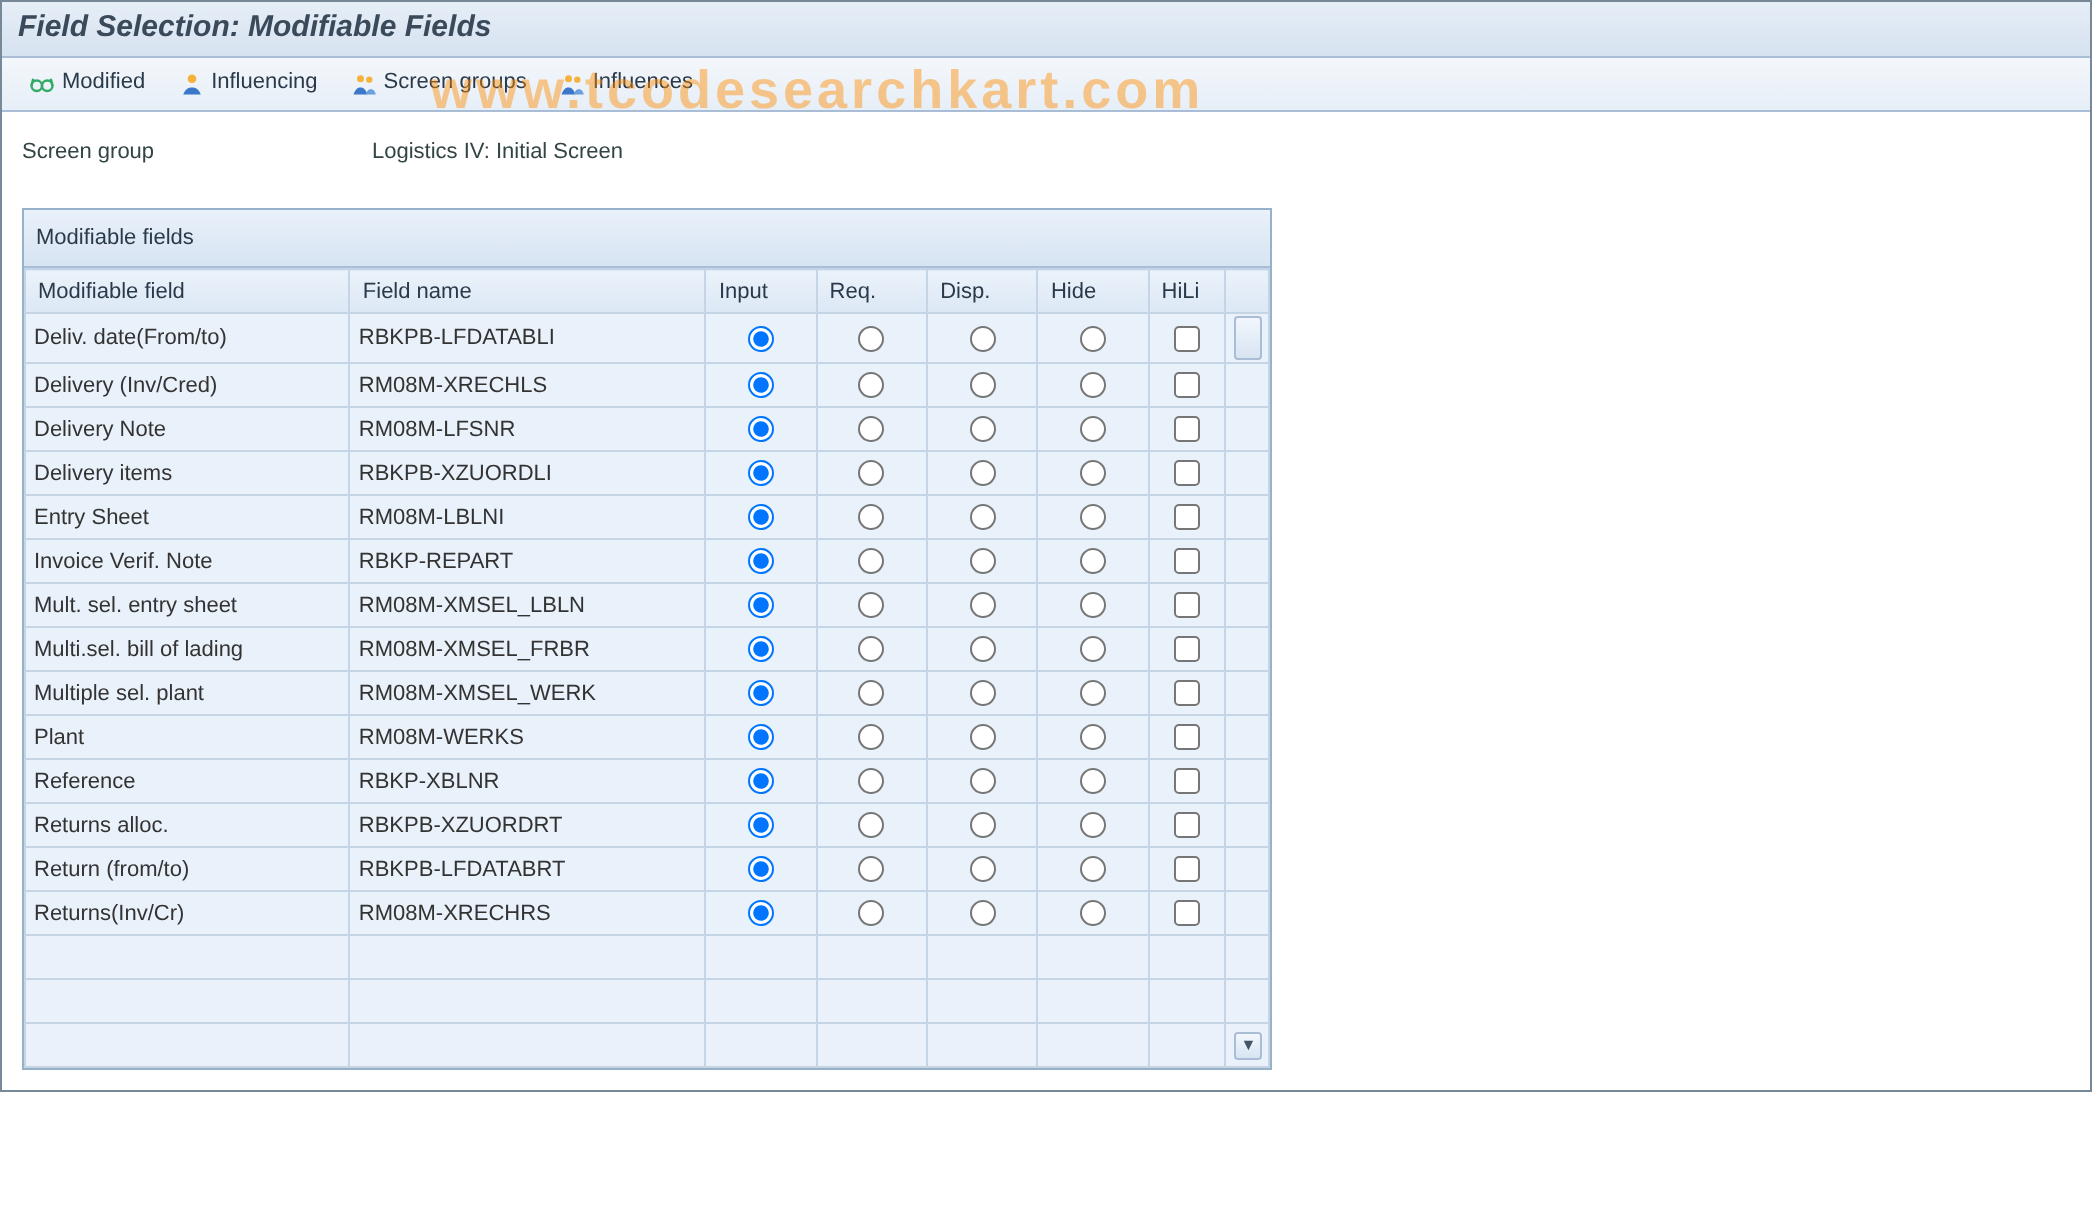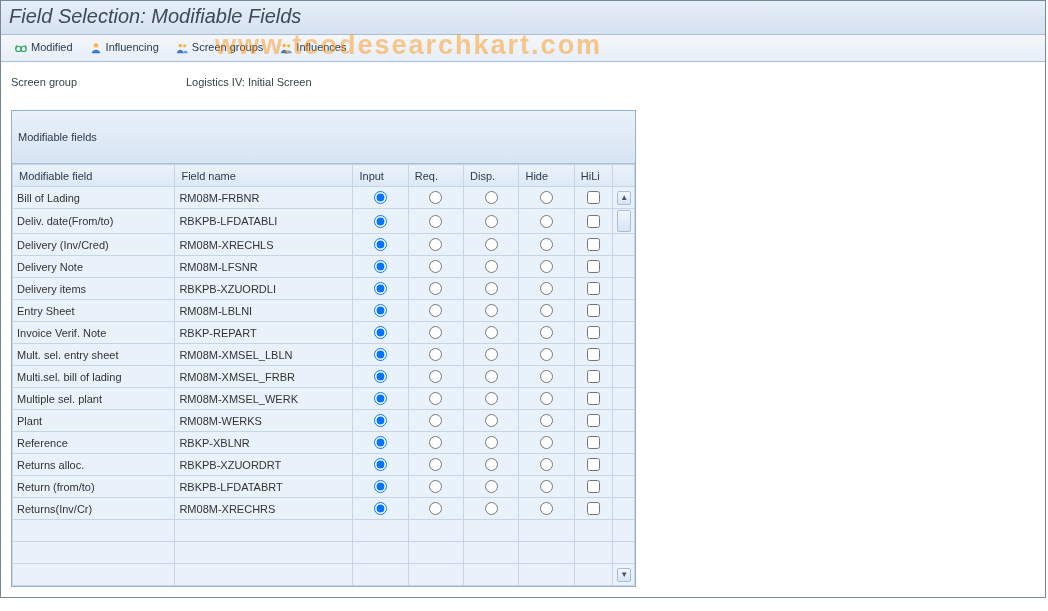--- a/index.html
+++ b/index.html
@@ -15,22 +15,22 @@
     border: 1px solid #789;
     width: 1046px;
     margin: 0;
   }
   .title-bar {
     background: linear-gradient(#e6eef7, #d6e2f0);
     padding: 4px 8px 6px 8px;
     border-bottom: 1px solid #a9bdd6;
   }
   .title-text {
-    font-size: 20px;
-    font-weight: normal;
+    font-size: 15px;
+    font-weight: bold;
     font-style: italic;
     color: #3a4a5a;
   }
   .toolbar {
     background: linear-gradient(#f4f7fb, #e6eef7);
     padding: 3px 6px;
     border-bottom: 1px solid #a9bdd6;
     display: flex;
     gap: 2px;
   }
@@ -59,21 +59,21 @@
     align-items: flex-end;
   }
   .sg-label { width: 165px; }
   .panel {
     border: 1px solid #97b1c9;
     width: 625px;
     position: relative;
   }
   .panel-title {
     background: linear-gradient(#e9f1fa, #d7e4f2);
-    padding: 20px 6px;
+    padding: 8px 6px;
     font-size: 11px;
     color: #2a3a4a;
     border-bottom: 1px solid #a9bdd6;
   }
   .grid {
     width: 100%;
     border-collapse: collapse;
     table-layout: fixed;
   }
   .grid th, .grid td {
@@ -212,32 +212,20 @@
             <th>Input</th>
             <th>Req.</th>
             <th>Disp.</th>
             <th>Hide</th>
             <th>HiLi</th>
             <th></th>
           </tr>
         </thead>
         <tbody id="grid-body">
             <tr>
-              <td>Bill of Lading</td>
-              <td>RM08M-FRBNR</td>
-              <td class="c-radio"><input type="radio" name="r0" checked="" style=""></td>
-              <td class="c-radio"><input type="radio" name="r0" style=""></td>
-              <td class="c-radio"><input type="radio" name="r0" style=""></td>
-              <td class="c-radio"><input type="radio" name="r0" style=""></td>
-              <td class="c-check"><input type="checkbox" style=""></td>
-              <td class="scrollcell">
-                <div class="scroll-arrow-up">▲</div>
-              </td>
-            </tr>
-            <tr>
               <td>Deliv. date(From/to)</td>
               <td>RBKPB-LFDATABLI</td>
               <td class="c-radio"><input type="radio" name="r1" checked="" style=""></td>
               <td class="c-radio"><input type="radio" name="r1" style=""></td>
               <td class="c-radio"><input type="radio" name="r1" style=""></td>
               <td class="c-radio"><input type="radio" name="r1" style=""></td>
               <td class="c-check"><input type="checkbox" style=""></td>
               <td class="scrollcell">
                 <div class="scroll-thumb"></div>
               </td>

